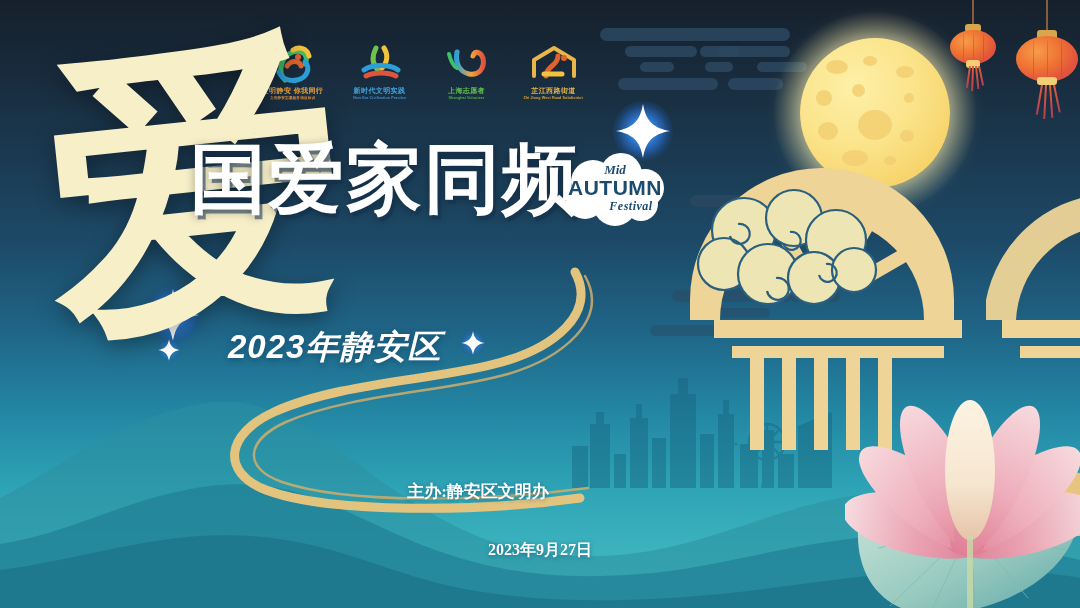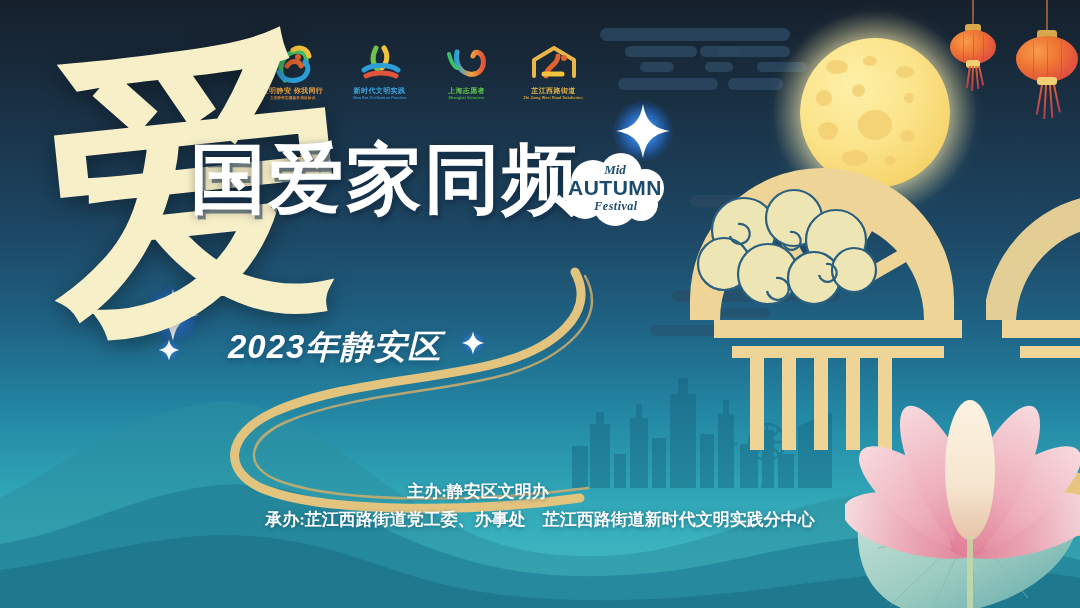--- a/index.html
+++ b/index.html
@@ -83,21 +83,21 @@
        text-shadow:3px 4px 0 rgba(20,50,80,.55),0 2px 10px rgba(0,0,0,.35);}
 
   
   #ma-badge{position:absolute;left:563px;top:152px;width:104px;height:78px;}
   #ma-cloud{position:absolute;left:0;top:0;width:104px;height:78px;}
   #ma-text{position:absolute;left:0;top:0;width:104px;height:78px;color:#1c4b6e;text-align:center;}
   #ma-mid{position:absolute;left:0;top:10px;width:100%;font-size:13px;font-style:italic;font-weight:700;
      font-family:"Liberation Serif",serif;}
   #ma-autumn{position:absolute;left:0;top:24px;width:100%;font-size:21px;font-weight:700;letter-spacing:.5px;
      font-family:"Liberation Sans",sans-serif;}
-  #ma-fest{position:absolute;left:1px;top:47px;width:100%;font-size:12px;font-style:italic;font-weight:700;
+  #ma-fest{position:absolute;left:16px;top:47px;width:100%;font-size:12px;font-style:italic;font-weight:700;
      font-family:"Liberation Serif",serif;letter-spacing:.5px;}
 
   
   #sub1{position:absolute;left:228px;top:325px;font-size:33px;font-weight:700;color:#ffffff;
      font-family:"Liberation Sans",sans-serif;letter-spacing:1px;text-shadow:0 2px 6px rgba(0,40,70,.45);font-style:italic;}
   #sub2{position:absolute;left:228px;top:371px;font-size:25px;font-weight:700;color:#ffffff;
      font-family:"Liberation Sans",sans-serif;letter-spacing:.5px;text-shadow:0 2px 6px rgba(0,40,70,.45);}
 
   
   .ft{position:absolute;text-align:center;color:#ffffff;font-weight:700;
@@ -455,15 +455,15 @@
     <div id="ma-text">
       <div id="ma-mid">Mid</div>
       <div id="ma-autumn">AUTUMN</div>
       <div id="ma-fest">Festival</div>
     </div>
   </div>
 
   <div id="sub1">2023年静安区</div>
 
   <div class="ft" id="ft1">主办:静安区文明办</div>
-  <div class="ft" id="ft2">承办:芷江西路街道党工委、办事处　芷江西路街道新时代文明实践分中心</div>
+  <div class="ft" id="ft3">2023年9月27日</div>
 
 </div>
 
 </body></html>

